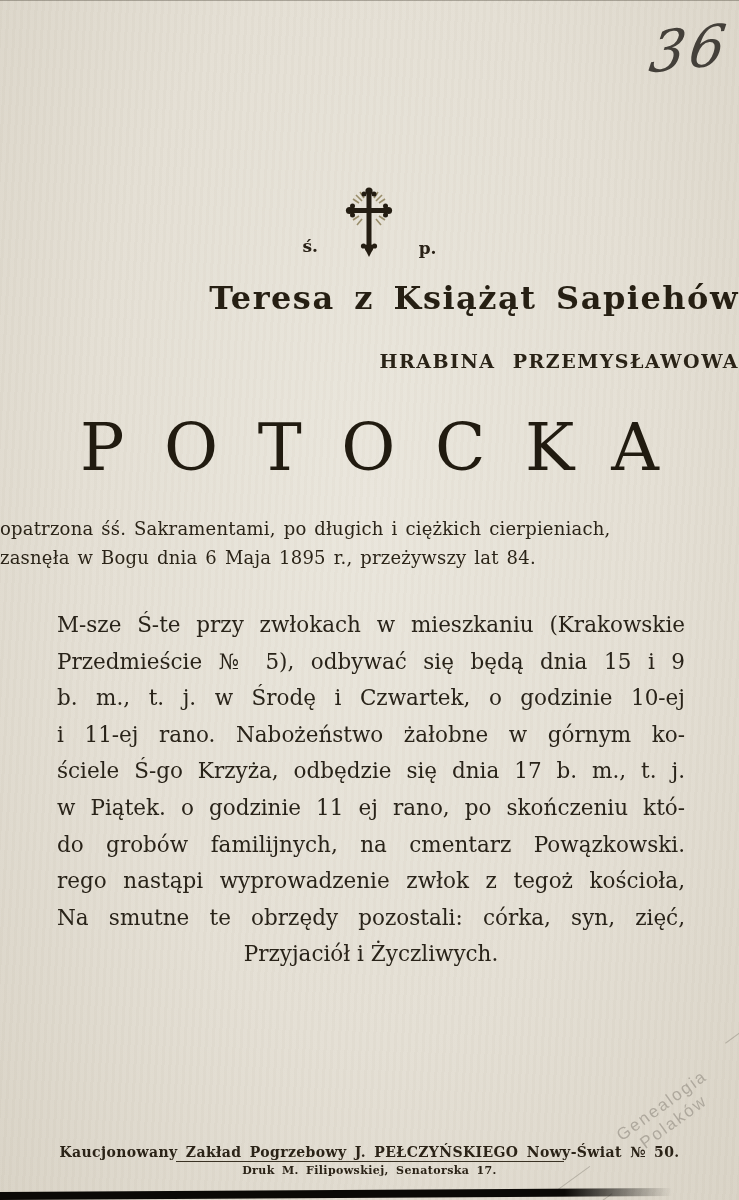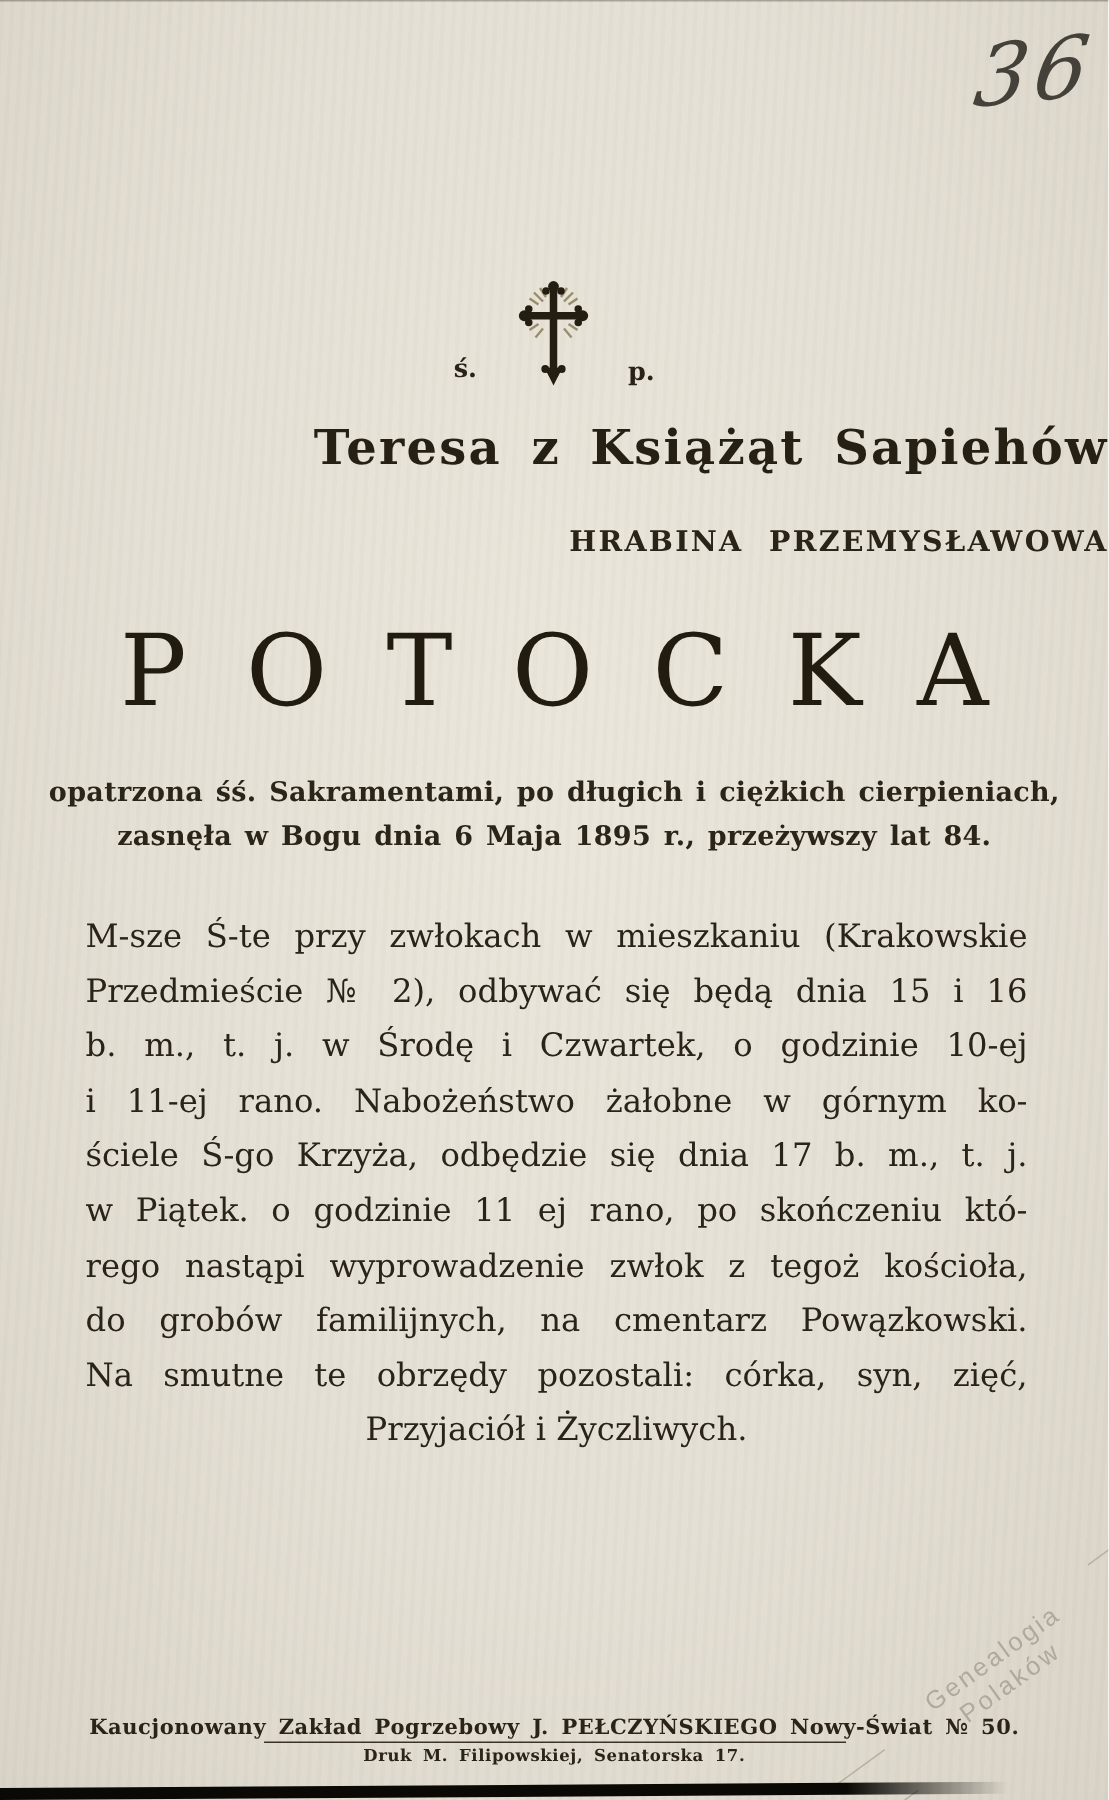--- a/index.html
+++ b/index.html
@@ -36,22 +36,22 @@
   .rank{
     position:absolute;top:350px;left:0;right:0;margin:0;
     text-align:right;font-size:19px;font-weight:bold;color:#2a2317;
     letter-spacing:1.5px;word-spacing:9px;
   }
   .surname{
     position:absolute;top:409px;left:0;right:0;
     text-align:center;font-size:66px;font-weight:400;color:#211b10;
     letter-spacing:.60em;padding-left:.60em;white-space:nowrap;
   }
-  .death{position:absolute;left:0;right:0;margin:0;text-align:center;
-    font-size:18px;font-weight:bold;color:#2b2418;letter-spacing:.2px;word-spacing:2px;}
+  .death{position:absolute;left:0;right:0;margin:0;text-align:left;
+    font-size:18px;font-weight:normal;color:#2b2418;letter-spacing:.2px;word-spacing:2px;}
   .death.l1{top:518px;}
   .death.l2{top:547px;}
   
   .body{position:absolute;top:607px;left:57px;width:628px;
     font-size:21.5px;line-height:36.6px;color:#292319;}
   .bline{text-align:justify;text-align-last:justify;}
   .bline.last{text-align:center;text-align-last:center;}
   
   .footer{position:absolute;top:1144px;left:0;right:0;text-align:center;
     font-weight:bold;color:#2b2317;}
@@ -125,27 +125,27 @@
 
   <h2 class="rank">HRABINA PRZEMYSŁAWOWA</h2>
 
   <div class="surname">POTOCKA</div>
 
   <p class="death l1">opatrzona śś. Sakramentami, po długich i ciężkich cierpieniach,</p>
   <p class="death l2">zasnęła w Bogu dnia 6 Maja 1895 r., przeżywszy lat 84.</p>
 
   <div class="body">
     <div class="bline">M-sze Ś-te przy zwłokach w mieszkaniu (Krakowskie</div>
-    <div class="bline">Przedmieście № 2), odbywać się będą dnia 15 i 16</div>
+    <div class="bline">Przedmieście № 5), odbywać się będą dnia 15 i 9</div>
     <div class="bline">b. m., t. j. w Środę i Czwartek, o godzinie 10-ej</div>
     <div class="bline">i 11-ej rano. Nabożeństwo żałobne w górnym ko-</div>
     <div class="bline">ściele Ś-go Krzyża, odbędzie się dnia 17 b. m., t. j.</div>
     <div class="bline">w Piątek. o godzinie 11 ej rano, po skończeniu któ-</div>
+    <div class="bline">do grobów familijnych, na cmentarz Powązkowski.</div>
     <div class="bline">rego nastąpi wyprowadzenie zwłok z tegoż kościoła,</div>
-    <div class="bline">do grobów familijnych, na cmentarz Powązkowski.</div>
     <div class="bline">Na smutne te obrzędy pozostali: córka, syn, zięć,</div>
     <div class="bline last">Przyjaciół i Życzliwych.</div>
   </div>
 
   <div class="footer">
     <div class="f1">Kaucjonowany Zakład Pogrzebowy J. PEŁCZYŃSKIEGO Nowy-Świat № 50.</div>
     <div class="frule"></div>
     <div class="f2">Druk M. Filipowskiej, Senatorska 17.</div>
   </div>
 

